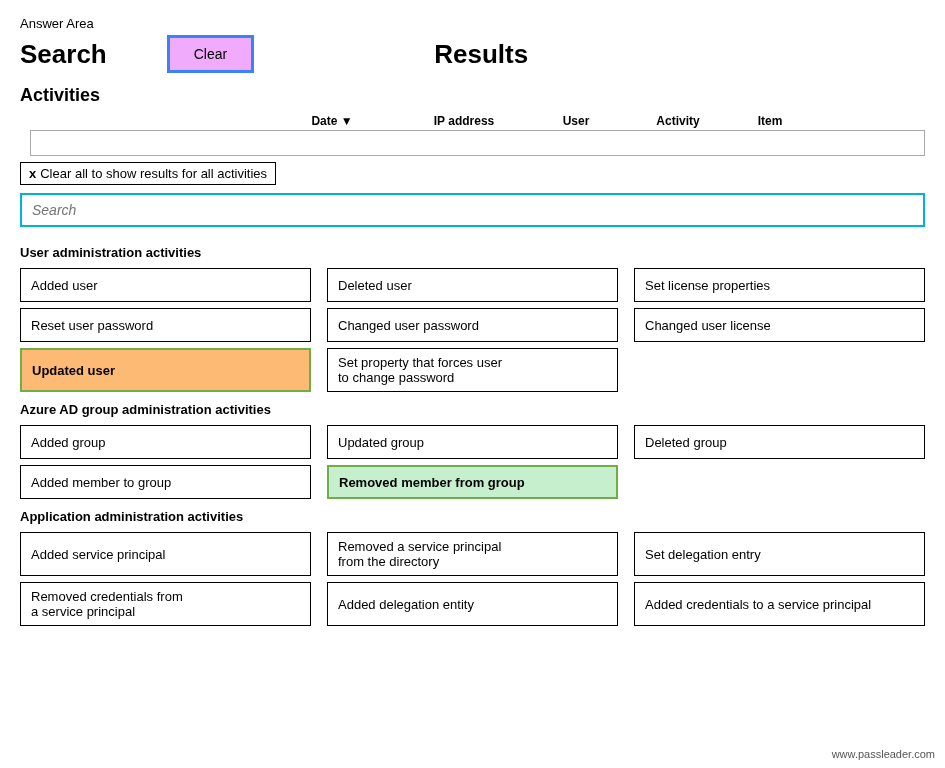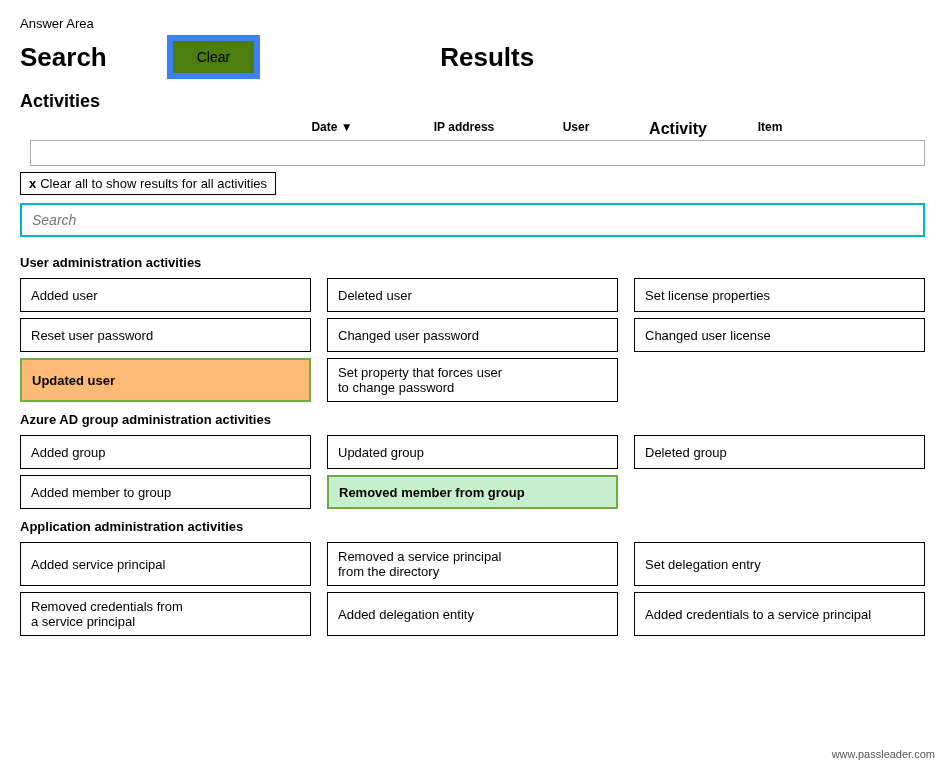--- a/index.html
+++ b/index.html
@@ -21,22 +21,22 @@
       display: flex;
       align-items: center;
       margin-bottom: 12px;
       gap: 60px;
     }
     .search-heading {
       font-size: 26px;
       font-weight: bold;
     }
     .clear-btn {
-      background: #4d7c0f;
-      border: 6px solid #3b82f6;
+      background: #f0abfc;
+      border: 3px solid #3b82f6;
       padding: 8px 24px;
       font-size: 14px;
       cursor: pointer;
       font-weight: normal;
     }
     .results-heading {
       font-size: 26px;
       font-weight: bold;
       margin-left: 120px;
     }
@@ -62,21 +62,21 @@
     .col-header-wrap {
       display: flex;
       width: 100%;
       margin-bottom: 2px;
       gap: 12px;
     }
     .col-spacer { flex: 0 0 240px; }
     .col-date { flex: 0 0 120px; text-align: center; font-weight: bold; font-size: 12px; }
     .col-ip { flex: 0 0 120px; text-align: center; font-weight: bold; font-size: 12px; }
     .col-user { flex: 0 0 80px; text-align: center; font-weight: bold; font-size: 12px; }
-    .col-activity { flex: 0 0 100px; text-align: center; font-weight: bold; font-size: 16px; }
+    .col-activity { flex: 0 0 100px; text-align: center; font-weight: bold; font-size: 12px; }
     .col-item { flex: 0 0 60px; text-align: center; font-weight: bold; font-size: 12px; }
     .filter-row {
       display: flex;
       align-items: center;
       margin-bottom: 8px;
     }
     .clear-all-tag {
       display: inline-flex;
       align-items: center;
       border: 1px solid #000;

